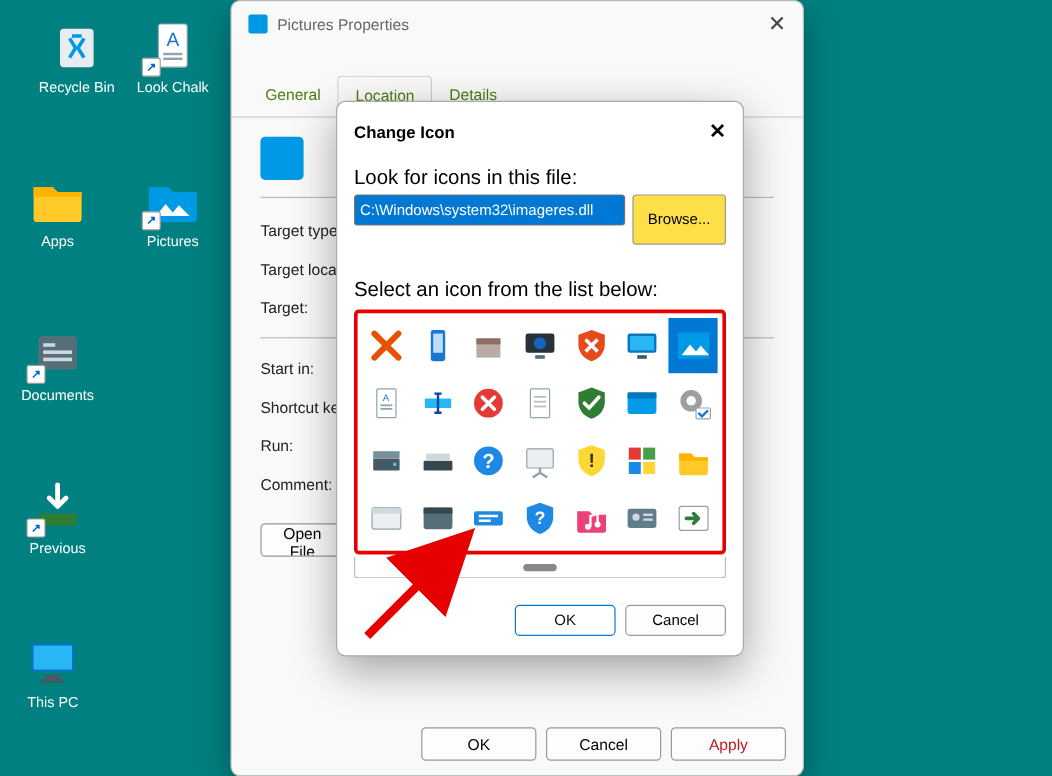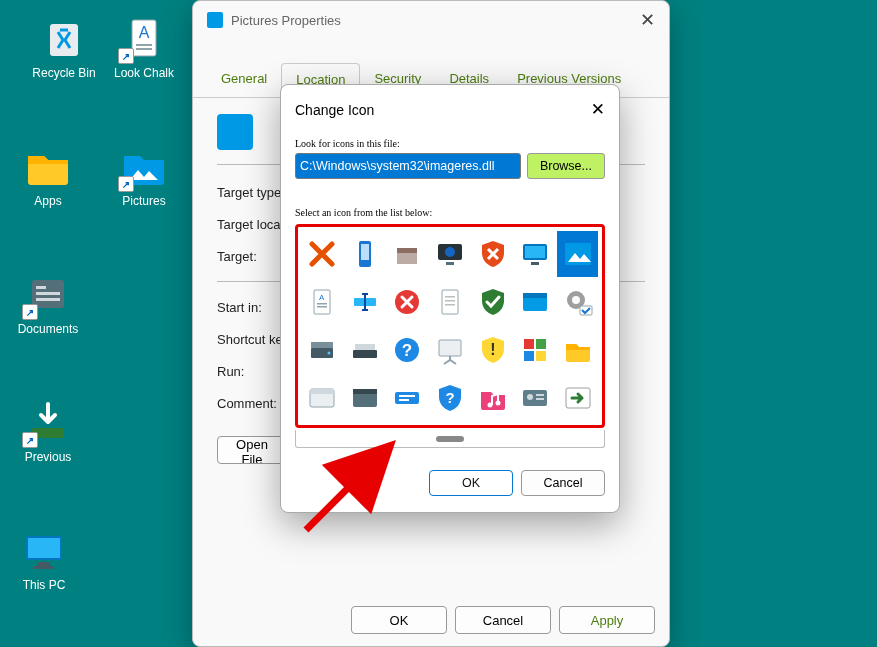--- a/index.html
+++ b/index.html
@@ -22,30 +22,30 @@
   .fields{font-size:13px;}
   .fields .row{display:flex;align-items:center;margin:6px 0;height:26px;}
   .fields .lbl{width:100px;color:#222;}
   .fields input, .fields .faux-input{height:24px;width:300px;border:1px solid #999;border-radius:3px;padding:0 6px;font-size:13px;background:#fff;}
   .fields .faux-select{width:300px;height:24px;border:1px solid #999;border-radius:3px;display:flex;align-items:center;justify-content:flex-end;padding:0 6px;}
   .sep{border-top:1px solid #bbb;margin:12px 0;}
   .btnrow{display:flex;gap:8px;padding:14px 0;}
   .btnrow button{height:28px;padding:0 16px;border:1px solid #999;border-radius:4px;background:#fdfdfd;font-size:13px;cursor:pointer;}
   .footer{position:absolute;bottom:12px;right:14px;display:flex;gap:8px;}
   .footer button{width:96px;height:28px;border:1px solid #999;border-radius:4px;background:#fdfdfd;font-size:13px;cursor:pointer;}
-  .footer button.dis{color:#4d7c0f;}
+  .footer button.dis{color:#b91c1c;}
   
   .dlg{position:absolute;left:280px;top:84px;width:340px;background:#fff;border:1px solid #aaa;border-radius:8px;box-shadow:0 12px 36px rgba(0,0,0,.35);padding:14px 14px 16px;}
-  .dlg-title{display:flex;align-items:center;font-size:14px;margin-bottom:18px;}
+  .dlg-title{display:flex;align-items:center;font-size:14px;margin-bottom:18px;font-weight:bold;}
   .dlg-title .x{margin-left:auto;font-size:17px;cursor:pointer;}
-  .dlg label{font-size:10px;display:block;margin-bottom:4px;font-family:Liberation Serif, serif;}
+  .dlg label{font-size:17px;display:block;margin-bottom:4px;}
   .dlg .path-row{display:flex;gap:6px;margin-bottom:28px;}
   .dlg .path-row input{flex:1;height:26px;border:1px solid #777;border-radius:3px;padding:0 4px;font-size:12.5px;background:#0078d4;color:#fff;}
   .dlg .path-row input::selection{background:#0078d4;color:#fff;}
-  .dlg .path-row button{height:26px;padding:0 12px;border:1px solid #999;border-radius:3px;background:#bef264;font-size:12.5px;cursor:pointer;}
+  .dlg .path-row button{height:42px;padding:0 12px;border:1px solid #999;border-radius:3px;background:#fde047;font-size:12.5px;cursor:pointer;}
   .icon-box{border:3px solid #e60000;border-radius:4px;padding:4px;margin:6px 0 0;}
   .icon-grid{display:grid;grid-template-columns:repeat(7,1fr);grid-auto-rows:46px;gap:2px;}
   .icon-cell{display:flex;align-items:center;justify-content:center;cursor:pointer;}
   .icon-cell.sel{background:#0078d4;}
   .icon-cell svg{width:32px;height:32px;}
   .scroll-track{height:18px;border:1px solid #bbb;border-top:none;border-radius:0 0 3px 3px;display:flex;align-items:center;justify-content:center;margin-top:2px;}
   .scroll-thumb{width:28px;height:6px;background:#888;border-radius:3px;}
   .dlg-foot{display:flex;justify-content:flex-end;gap:8px;margin-top:22px;}
   .dlg-foot button{width:84px;height:26px;border-radius:4px;font-size:12.5px;cursor:pointer;}
   .dlg-foot .ok{border:1px solid #0078d4;background:#fff;color:#111;}
@@ -133,23 +133,21 @@
 
 <div class="win">
   <div class="titlebar">
     <div class="ticon"></div>
     <span>Pictures Properties</span>
     <span class="close">✕</span>
   </div>
   <div class="tabs">
     <div class="tab">General</div>
     <div class="tab active">Location</div>
-    <div class="tab">Security</div>
     <div class="tab">Details</div>
-    <div class="tab">Previous Versions</div>
   </div>
   <div class="body">
     <div class="app-row">
       <div class="ic"></div>
     </div>
     <div class="fields">
       <div class="row">
           <span class="lbl">Target type:</span>
         </div>
       <div class="row">

